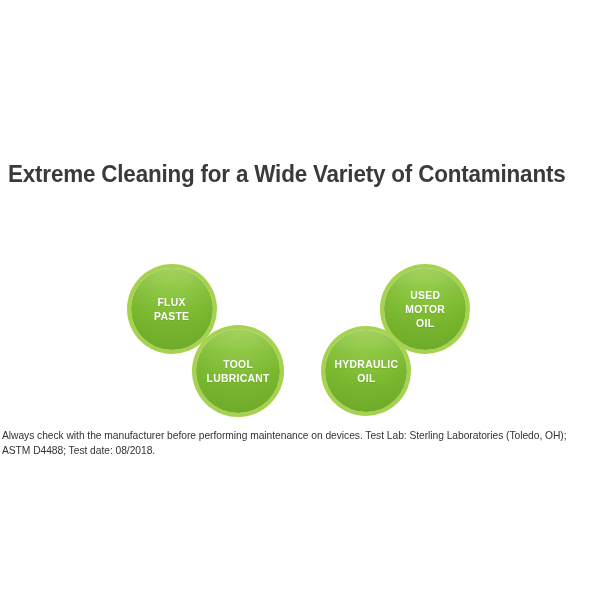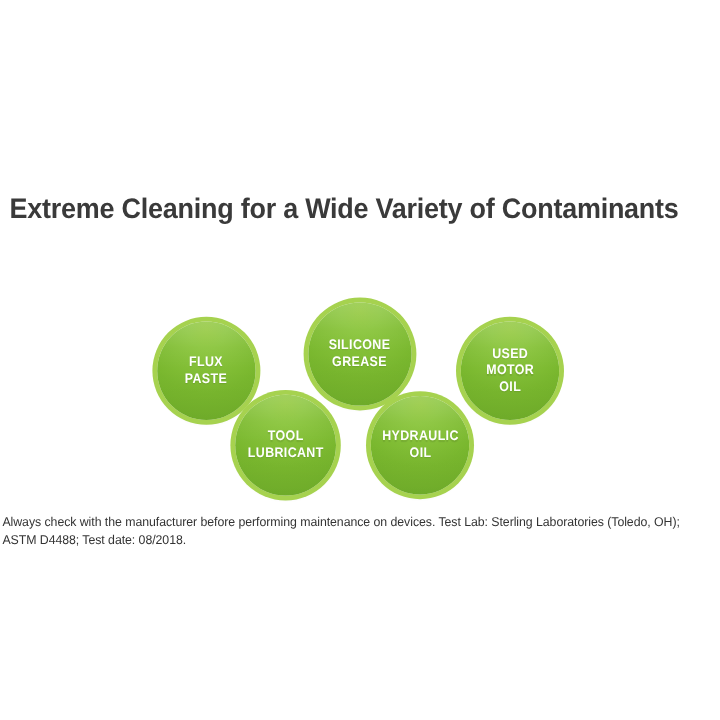--- a/index.html
+++ b/index.html
@@ -125,37 +125,33 @@
     <h1 class="page-title">Extreme Cleaning for a Wide Variety of Contaminants</h1>
   </div>
 
   <div class="bubble-canvas">
 
     <div class="bubble" style="left:131px; top:244px; width:82px; height:82px;">
       <span class="bubble-label">FLUX
 PASTE</span>
     </div>
 
-    <div class="bubble" style="left:257px; top:228px; width:86px; height:86px;">
-      <span class="bubble-label">SILICONE
-GREASE</span>
-    </div>
 
     <div class="bubble" style="left:384px; top:244px; width:82px; height:82px;">
       <span class="bubble-label">USED
 MOTOR
 OIL</span>
     </div>
 
     <div class="bubble" style="left:196px; top:305px; width:84px; height:84px;align-items:center;">
       <span class="bubble-label">TOOL
 LUBRICANT</span>
     </div>
 
-    <div class="bubble" style="left:309px; top:306px; width:82px; height:82px;">
+    <div class="bubble" style="left:325px; top:306px; width:82px; height:82px;">
       <span class="bubble-label">HYDRAULIC
 OIL</span>
     </div>
 
   </div>
 
   <div class="footnote">
     <p>Always check with the manufacturer before performing maintenance on devices. Test Lab: Sterling Laboratories (Toledo, OH);</p>
     <p>ASTM D4488; Test date: 08/2018.</p>
   </div>

